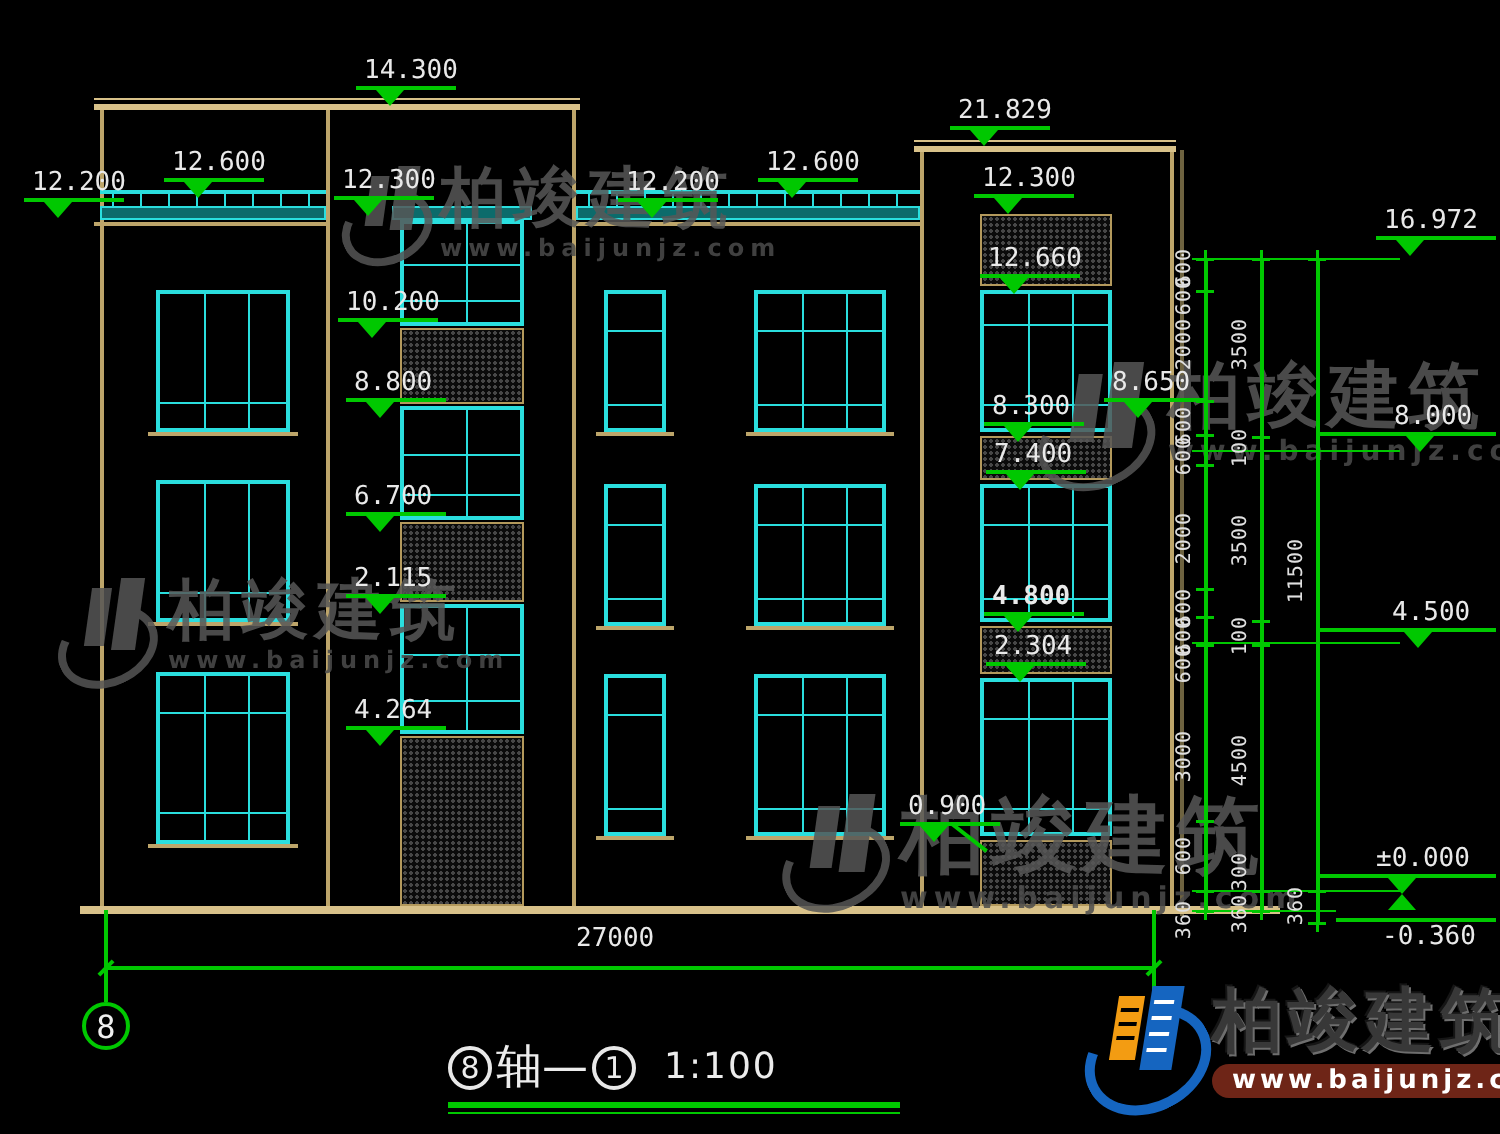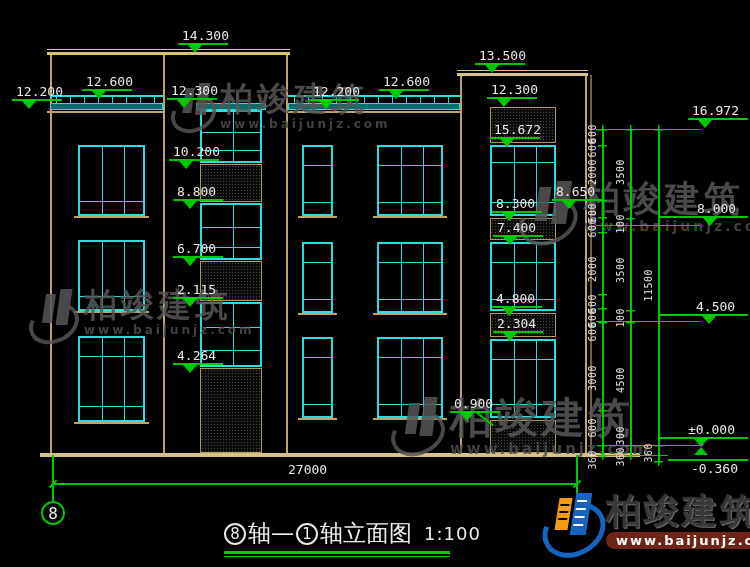--- a/index.html
+++ b/index.html
@@ -291,46 +291,46 @@
         <div class="t" style="position: absolute; left: 313px; top: 85px;">12.200</div>
         <div class="ln" style="left: 309px; top: 99px; width: 50px;"></div>
         <div class="tri" style="left: 319px; top: 101px;"></div>
       </div>
       <div class="marker" style="left: 0px; top: 0px;">
         <div class="t" style="position: absolute; left: 383px; top: 75px;">12.600</div>
         <div class="ln" style="left: 379px; top: 89px; width: 50px;"></div>
         <div class="tri" style="left: 389px; top: 91px;"></div>
       </div>
       <div class="marker" style="left: 0px; top: 0px;">
-        <div class="t" style="position: absolute; left: 479px; top: 49px;">13.500</div>
+        <div class="t" style="position: absolute; left: 479px; top: 49px;">21.829</div>
         <div class="ln" style="left: 475px; top: 63px; width: 50px;"></div>
         <div class="tri" style="left: 485px; top: 65px;"></div>
       </div>
       <div class="marker" style="left: 0px; top: 0px;">
         <div class="t" style="position: absolute; left: 491px; top: 83px;">12.300</div>
         <div class="ln" style="left: 487px; top: 97px; width: 50px;"></div>
         <div class="tri" style="left: 497px; top: 99px;"></div>
       </div>
       <div class="marker" style="left: 0px; top: 0px;">
-        <div class="t" style="position: absolute; left: 494px; top: 123px;">15.672</div>
+        <div class="t" style="position: absolute; left: 494px; top: 123px;">12.660</div>
         <div class="ln" style="left: 490px; top: 137px; width: 50px;"></div>
         <div class="tri" style="left: 500px; top: 139px;"></div>
       </div>
       <div class="marker" style="left: 0px; top: 0px;">
         <div class="t" style="position: absolute; left: 496px; top: 197px;">8.300</div>
         <div class="ln" style="left: 492px; top: 211px; width: 50px;"></div>
         <div class="tri" style="left: 502px; top: 213px;"></div>
       </div>
       <div class="marker" style="left: 0px; top: 0px;">
         <div class="t" style="position: absolute; left: 497px; top: 221px;">7.400</div>
         <div class="ln" style="left: 493px; top: 235px; width: 50px;"></div>
         <div class="tri" style="left: 503px; top: 237px;"></div>
       </div>
       <div class="marker" style="left: 0px; top: 0px;">
-        <div class="t" style="position: absolute; left: 496px; top: 292px;">4.800</div>
+        <div class="t" style="position: absolute; left: 496px; top: 292px; font-weight: bold;">4.800</div>
         <div class="ln" style="left: 492px; top: 306px; width: 50px;"></div>
         <div class="tri" style="left: 502px; top: 308px;"></div>
       </div>
       <div class="marker" style="left: 0px; top: 0px;">
         <div class="t" style="position: absolute; left: 497px; top: 317px;">2.304</div>
         <div class="ln" style="left: 493px; top: 331px; width: 50px;"></div>
         <div class="tri" style="left: 503px; top: 333px;"></div>
       </div>
       <div class="marker" style="left: 0px; top: 0px;">
         <div class="t" style="position: absolute; left: 454px; top: 397px;">0.900</div>
@@ -425,21 +425,20 @@
     </div>
 
   <div id="axis-bubble">8</div>
   <div id="overall-dim-label" style="left: 288px; top: 462px;">27000</div>
 
   <div id="title-block">
     <div id="title-row">
       <span class="bubble">8</span>
         <span>轴—</span>
         <span class="bubble">1</span>
-        <span>轴立面图</span>
         <span id="title-scale">1:100</span>
     </div>
     <div id="title-ul1"></div>
     <div id="title-ul2"></div>
   </div>
 
   <div id="brand-logo">
     <div id="brand-icon">
       <div class="bi-ring"></div>
       <div class="bi-orange">

